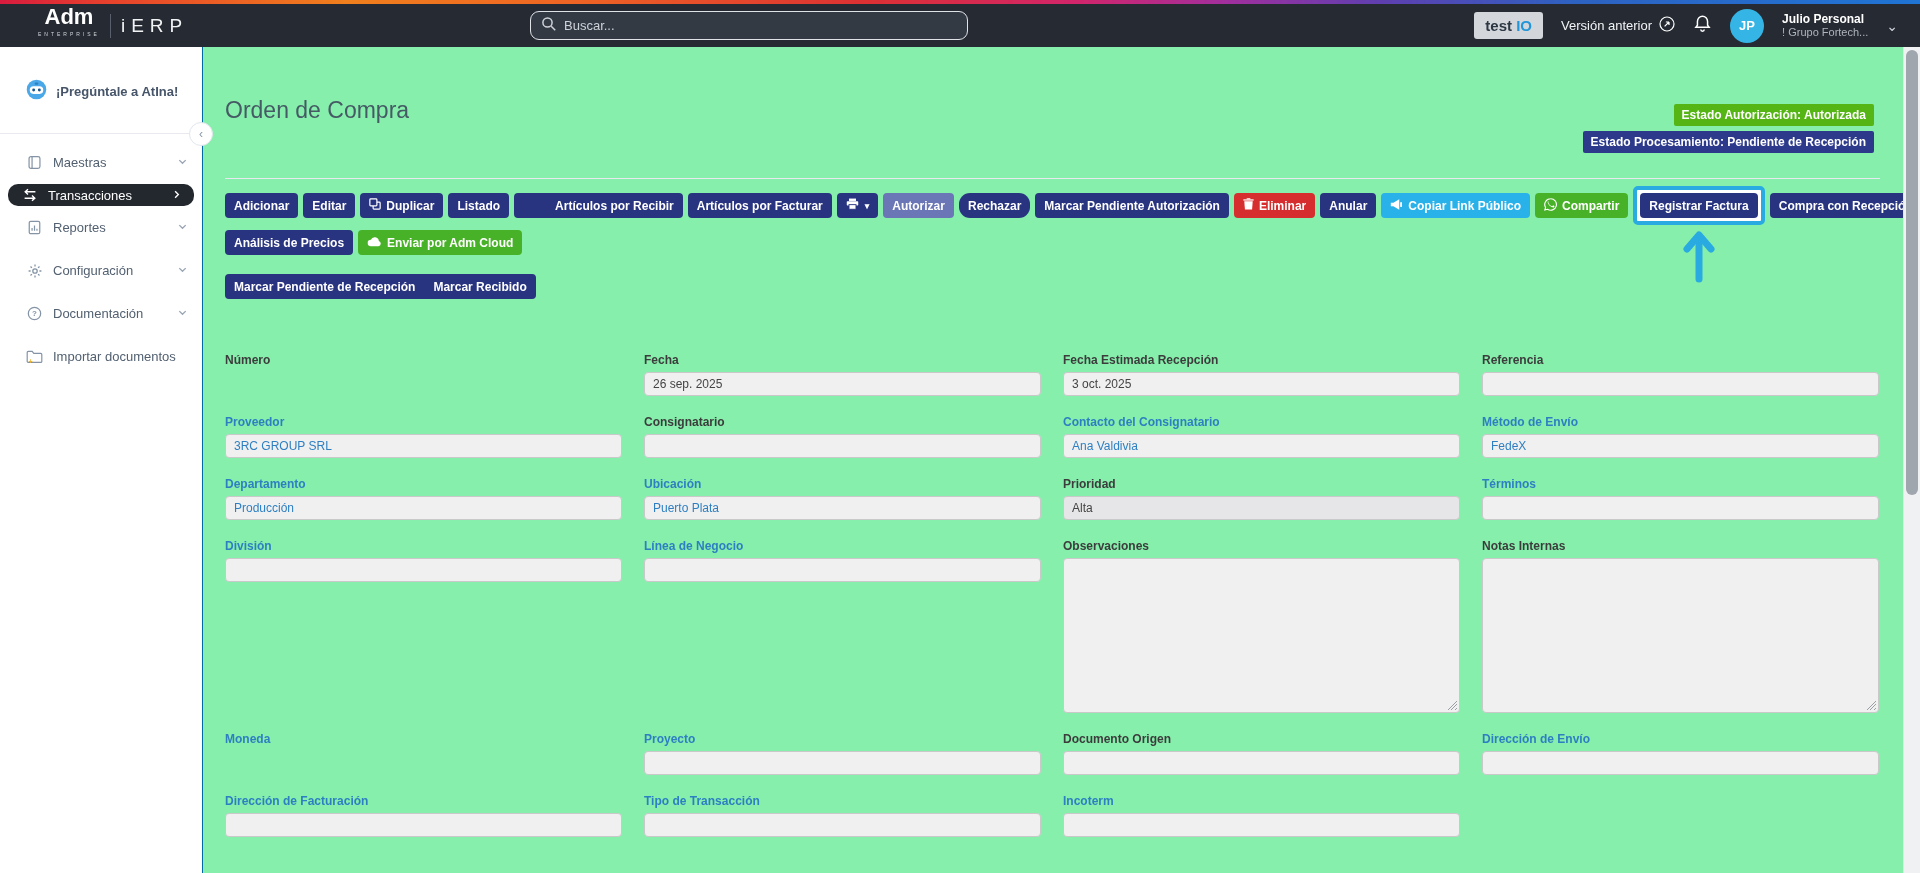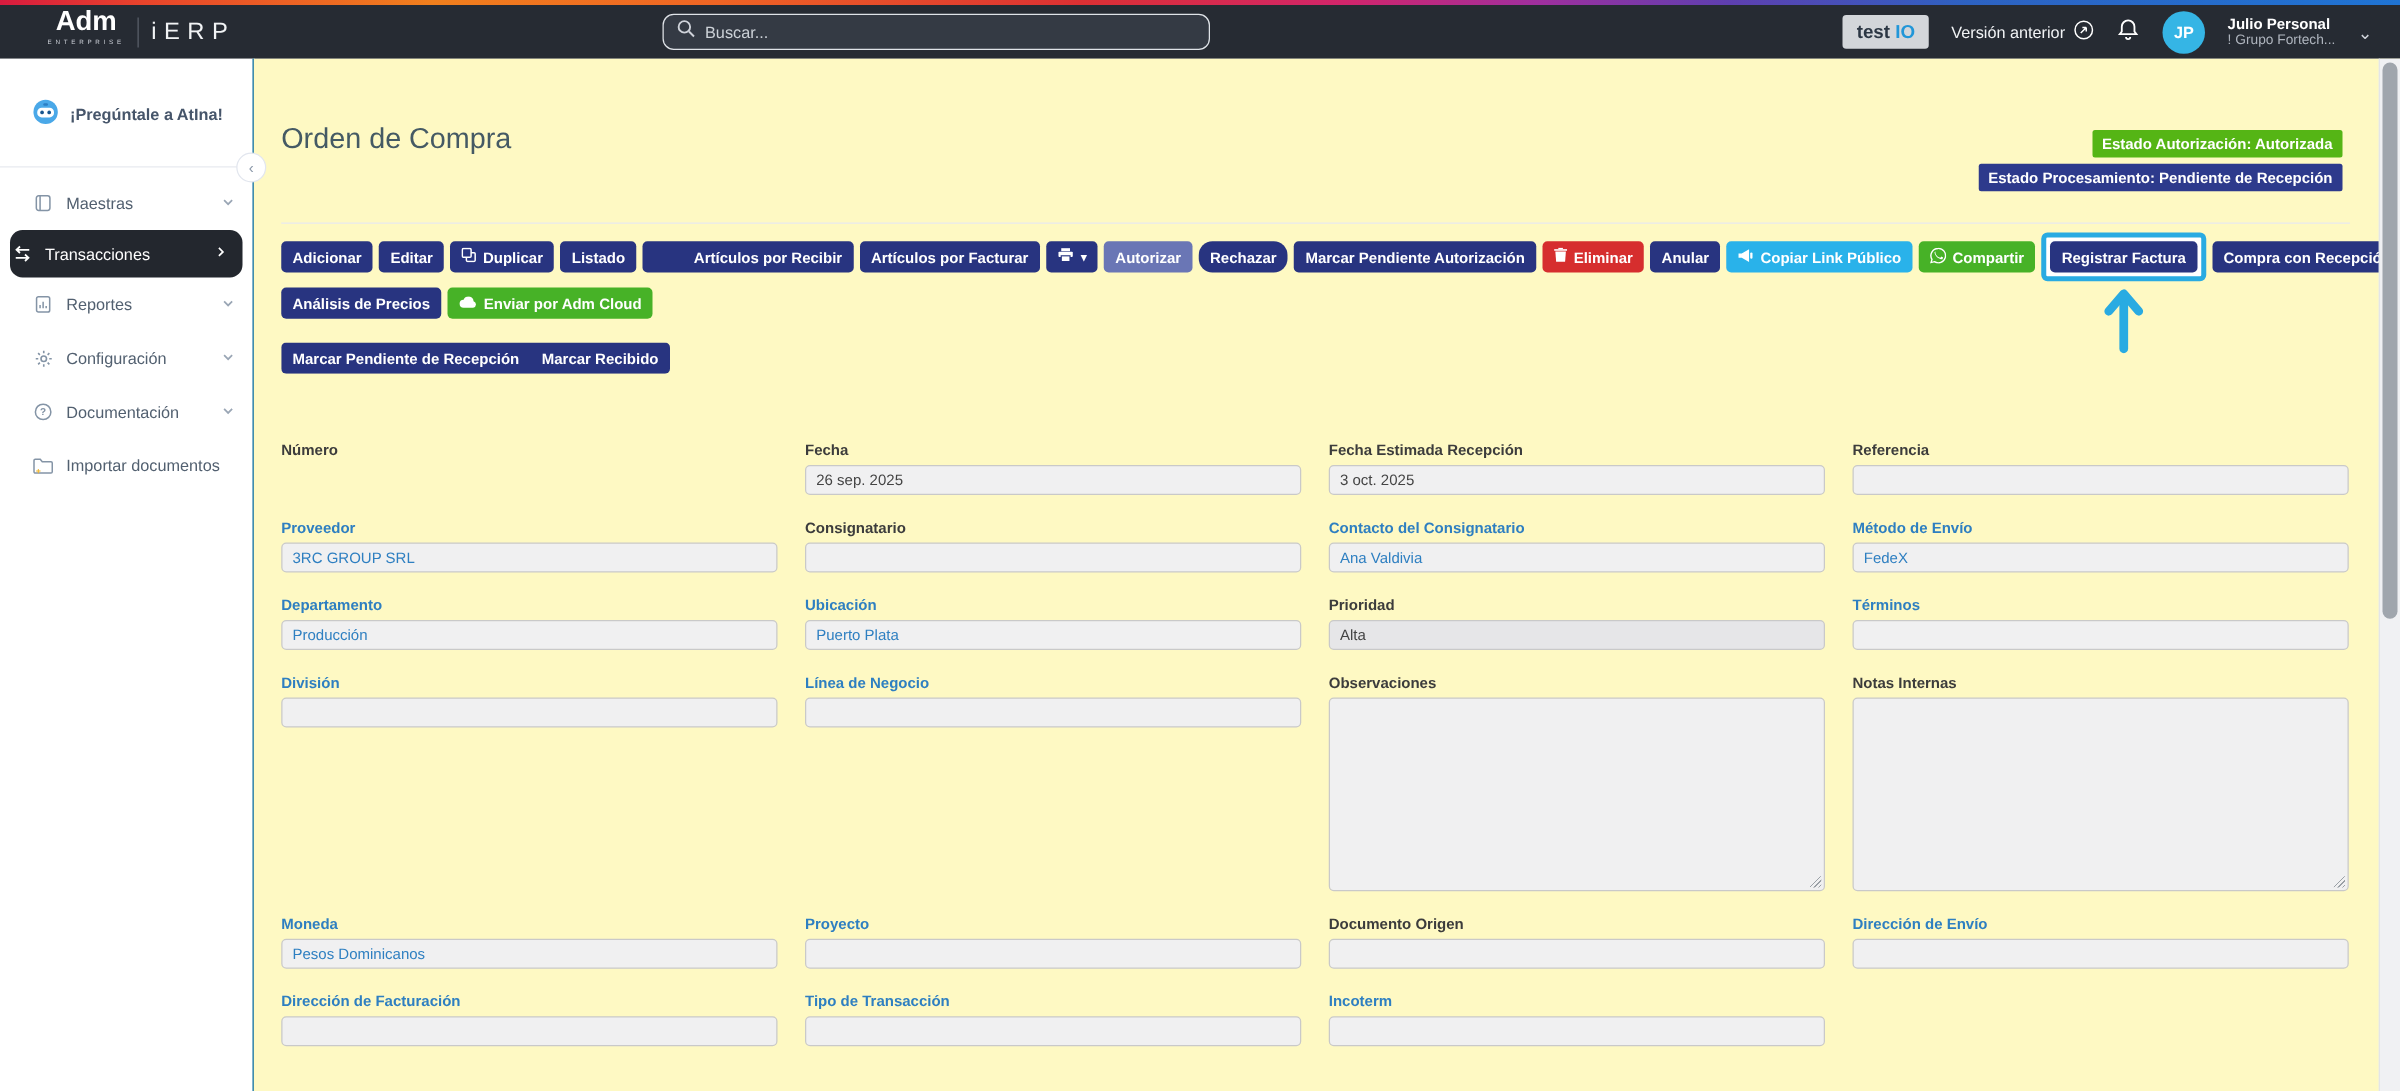--- a/index.html
+++ b/index.html
@@ -34,26 +34,26 @@
   .sidebar{position:absolute;top:47px;left:0;width:202px;bottom:0;background:#fff;border-right:2px solid #0369a1;}
   .assistant{display:flex;align-items:center;gap:9px;padding:32px 0 0 26px;font-size:13px;color:#46556a;font-weight:bold;}
   .side-divider{position:absolute;top:86px;left:0;right:0;height:1px;background:#e8eaf0;}
   .collapse-btn{position:absolute;top:75px;right:-11px;width:22px;height:22px;border-radius:50%;background:#fff;
     border:1px solid #e2e6ee;color:#8a97a8;font-size:12px;display:flex;align-items:center;justify-content:center;z-index:5;}
   .side-items{position:absolute;top:94px;left:0;right:0;}
   .side-item{height:43px;display:flex;align-items:center;gap:10px;padding:0 14px 0 26px;font-size:13px;color:#526070;cursor:pointer;}
   .side-item .icon{width:17px;height:17px;color:#8494a6;display:flex;align-items:center;justify-content:center;font-size:15px;}
   .side-item .lbl{flex:1;}
   .side-item .chev{color:#9aa6b5;font-size:11px;}
-  .side-item.active{background:#23272e;color:#fff;border-radius:10px;margin:0 8px;padding:0 12px 0 1px;height:38px;}
+  .side-item.active{background:#23272e;color:#fff;border-radius:10px;margin:0 8px;padding:0 12px 0 13px;height:22px;}
   .side-item.active .icon{color:#fff;}
   .side-item.active .chev{color:#fff;}
 
   
-  .main{position:absolute;top:47px;left:203px;right:0;bottom:0;background:#fef9c3;}
+  .main{position:absolute;top:47px;left:203px;right:0;bottom:0;background:#86efac;}
   .page-title{position:absolute;top:50px;left:22px;font-size:23px;color:#455a64;font-weight:500;}
   .badges{position:absolute;top:57px;right:46px;display:flex;flex-direction:column;align-items:flex-end;gap:5px;}
   .badge{color:#fff;font-size:12px;font-weight:bold;padding:4px 8px;border-radius:2px;white-space:nowrap;}
   .content-divider{position:absolute;top:131px;left:22px;right:40px;height:1px;background:#e7e9f0;}
 
   .toolbar{position:absolute;left:22px;display:flex;gap:5px;align-items:center;height:25px;}
   .row1{top:146px;}
   .row2{top:183px;}
   .row3{top:227px;}
   .tb{height:25px;border:none;border-radius:4px;color:#fff;font-size:12px;font-weight:bold;
@@ -389,21 +389,20 @@
       <div class="field">
         <div class="flabel">Observaciones</div>
         <div class="fbox ta"></div>
       </div>
       <div class="field">
         <div class="flabel">Notas Internas</div>
         <div class="fbox ta"></div>
       </div>
       <div class="field">
         <div class="flabel link">Moneda</div>
-        <div class="fbox linkval">Pesos Dominicanos</div>
       </div>
       <div class="field">
         <div class="flabel link">Proyecto</div>
         <div class="fbox"></div>
       </div>
       <div class="field">
         <div class="flabel">Documento Origen</div>
         <div class="fbox"></div>
       </div>
       <div class="field">

